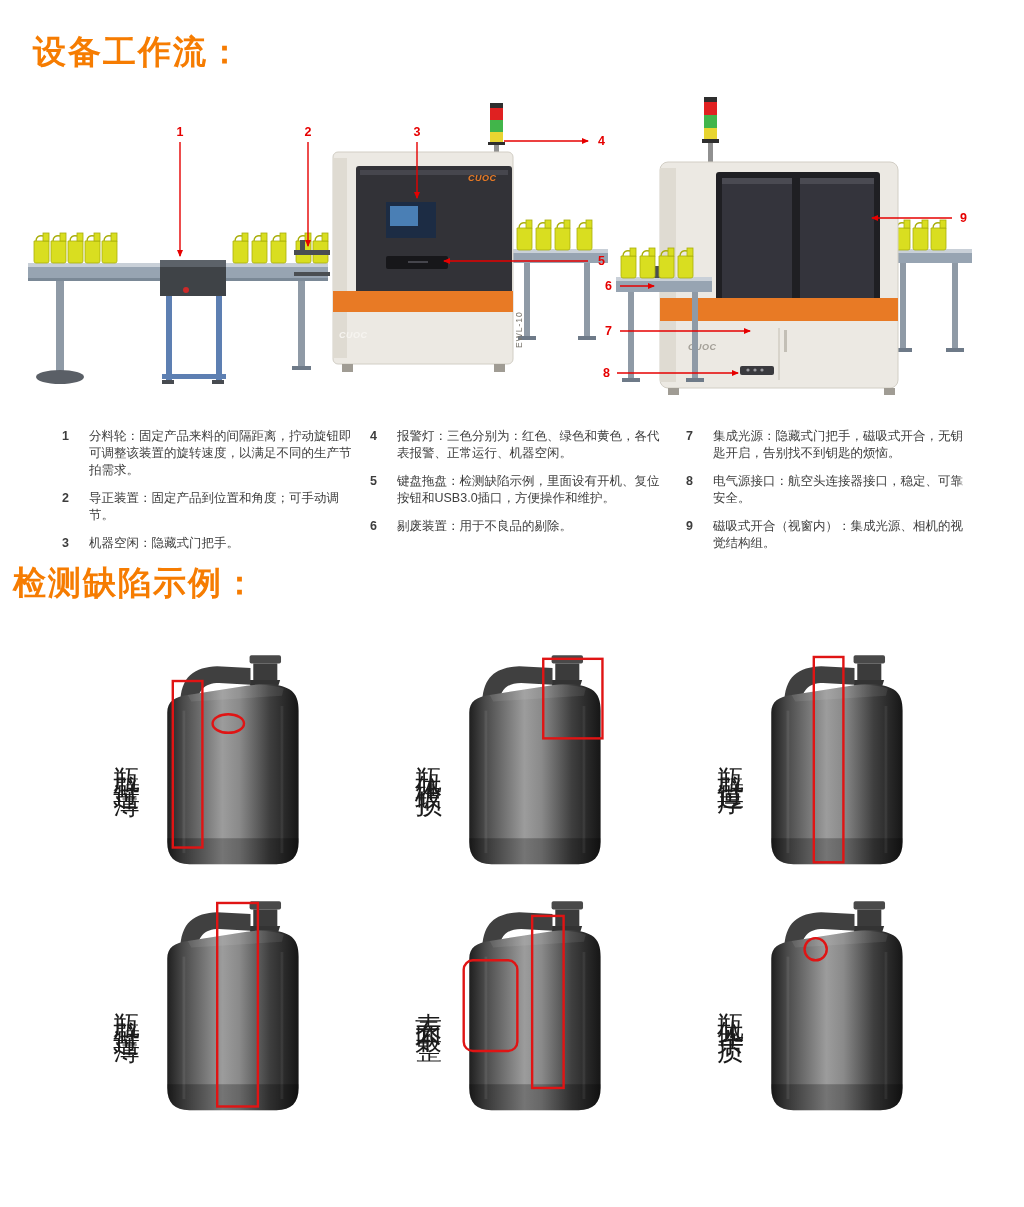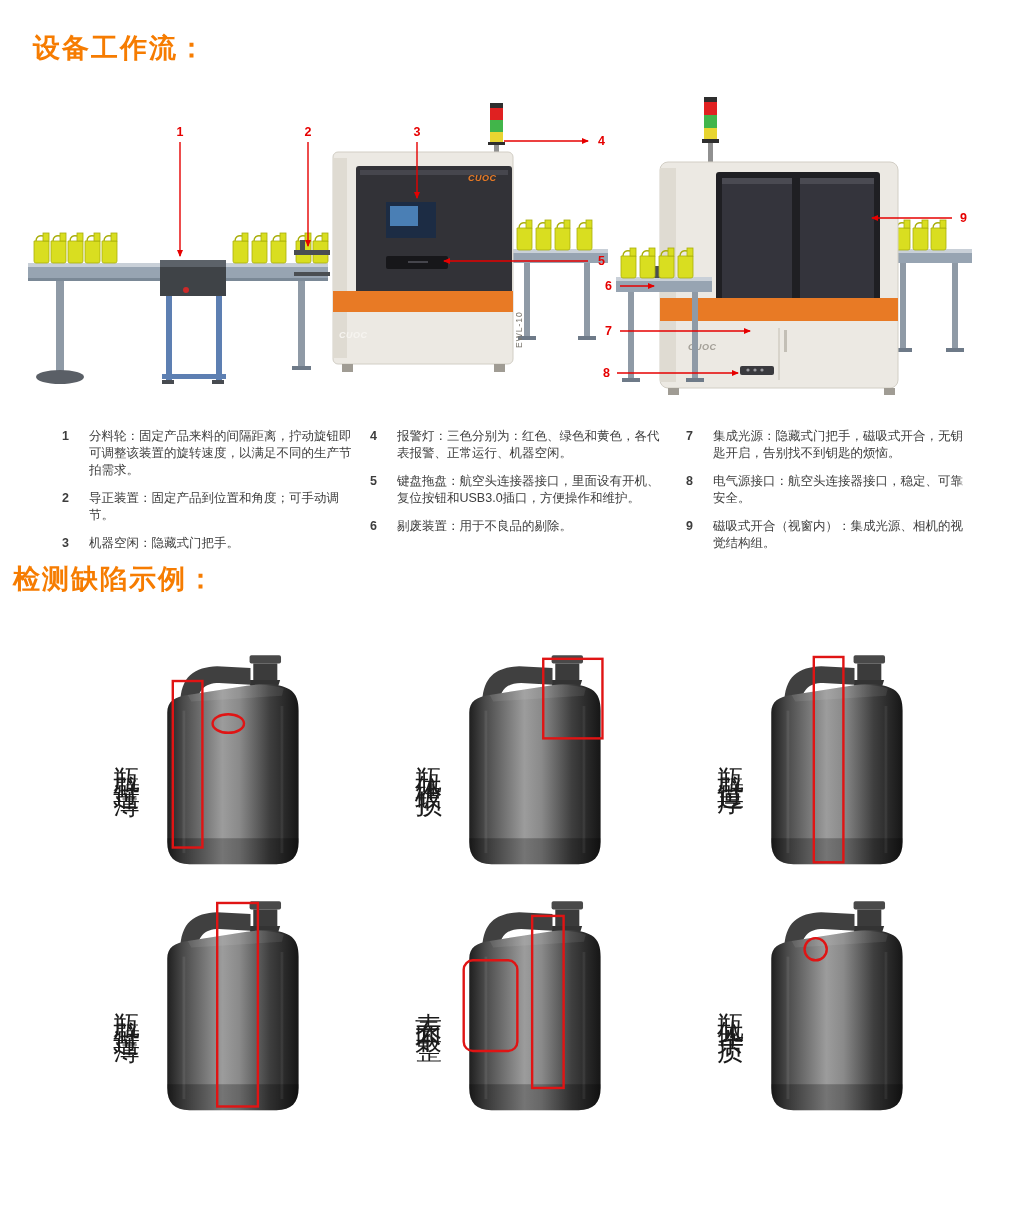--- a/index.html
+++ b/index.html
@@ -3,21 +3,21 @@
 <meta charset="utf-8">
 <style>
   html,body{margin:0;padding:0;}
   body{
     width:1024px;height:1207px;position:relative;overflow:hidden;
     background:#ffffff;
     font-family:"Liberation Sans", sans-serif;
   }
   .abs{position:absolute;}
   .section-title{
-    font-size:27px;font-weight:bold;color:#f67c01;letter-spacing:2px;white-space:nowrap;
+    font-size:33px;font-weight:bold;color:#f67c01;letter-spacing:2px;white-space:nowrap;
   }
   #title1{left:33px;top:30px;}
   #title2{left:13px;top:561px;}
 
   #illus{left:0;top:70px;}
   #illus text{font-family:"Liberation Sans", sans-serif;}
   .co-num{fill:#e60000;font-size:12.5px;font-weight:bold;}
   .co-line{stroke:#e60000;stroke-width:1.4;fill:none;}
   .t-logo{font-size:9px;font-weight:bold;font-style:italic;letter-spacing:0.5px;}
   .t-model{font-size:8.5px;letter-spacing:1px;}
@@ -224,21 +224,21 @@
       <span class="leg-text"><span class="leg-term">机器空闲：</span><span>隐藏式门把手。</span></span>
     </div>
   </div>
   <div>
     <div class="leg-item">
       <span class="leg-num">4</span>
       <span class="leg-text"><span class="leg-term">报警灯：</span><span>三色分别为：红色、绿色和黄色，各代表报警、正常运行、机器空闲。</span></span>
     </div>
     <div class="leg-item">
       <span class="leg-num">5</span>
-      <span class="leg-text"><span class="leg-term">键盘拖盘：</span><span>航空头连接器接口，里面设有开机、复位按钮和USB3.0插口，方便操作和维护。</span></span>
+      <span class="leg-text"><span class="leg-term">键盘拖盘：</span><span>检测缺陷示例，里面设有开机、复位按钮和USB3.0插口，方便操作和维护。</span></span>
     </div>
     <div class="leg-item">
       <span class="leg-num">6</span>
       <span class="leg-text"><span class="leg-term">剔废装置：</span><span>用于不良品的剔除。</span></span>
     </div>
   </div>
   <div>
     <div class="leg-item">
       <span class="leg-num">7</span>
       <span class="leg-text"><span class="leg-term">集成光源：</span><span>隐藏式门把手，磁吸式开合，无钥匙开启，告别找不到钥匙的烦恼。</span></span>

